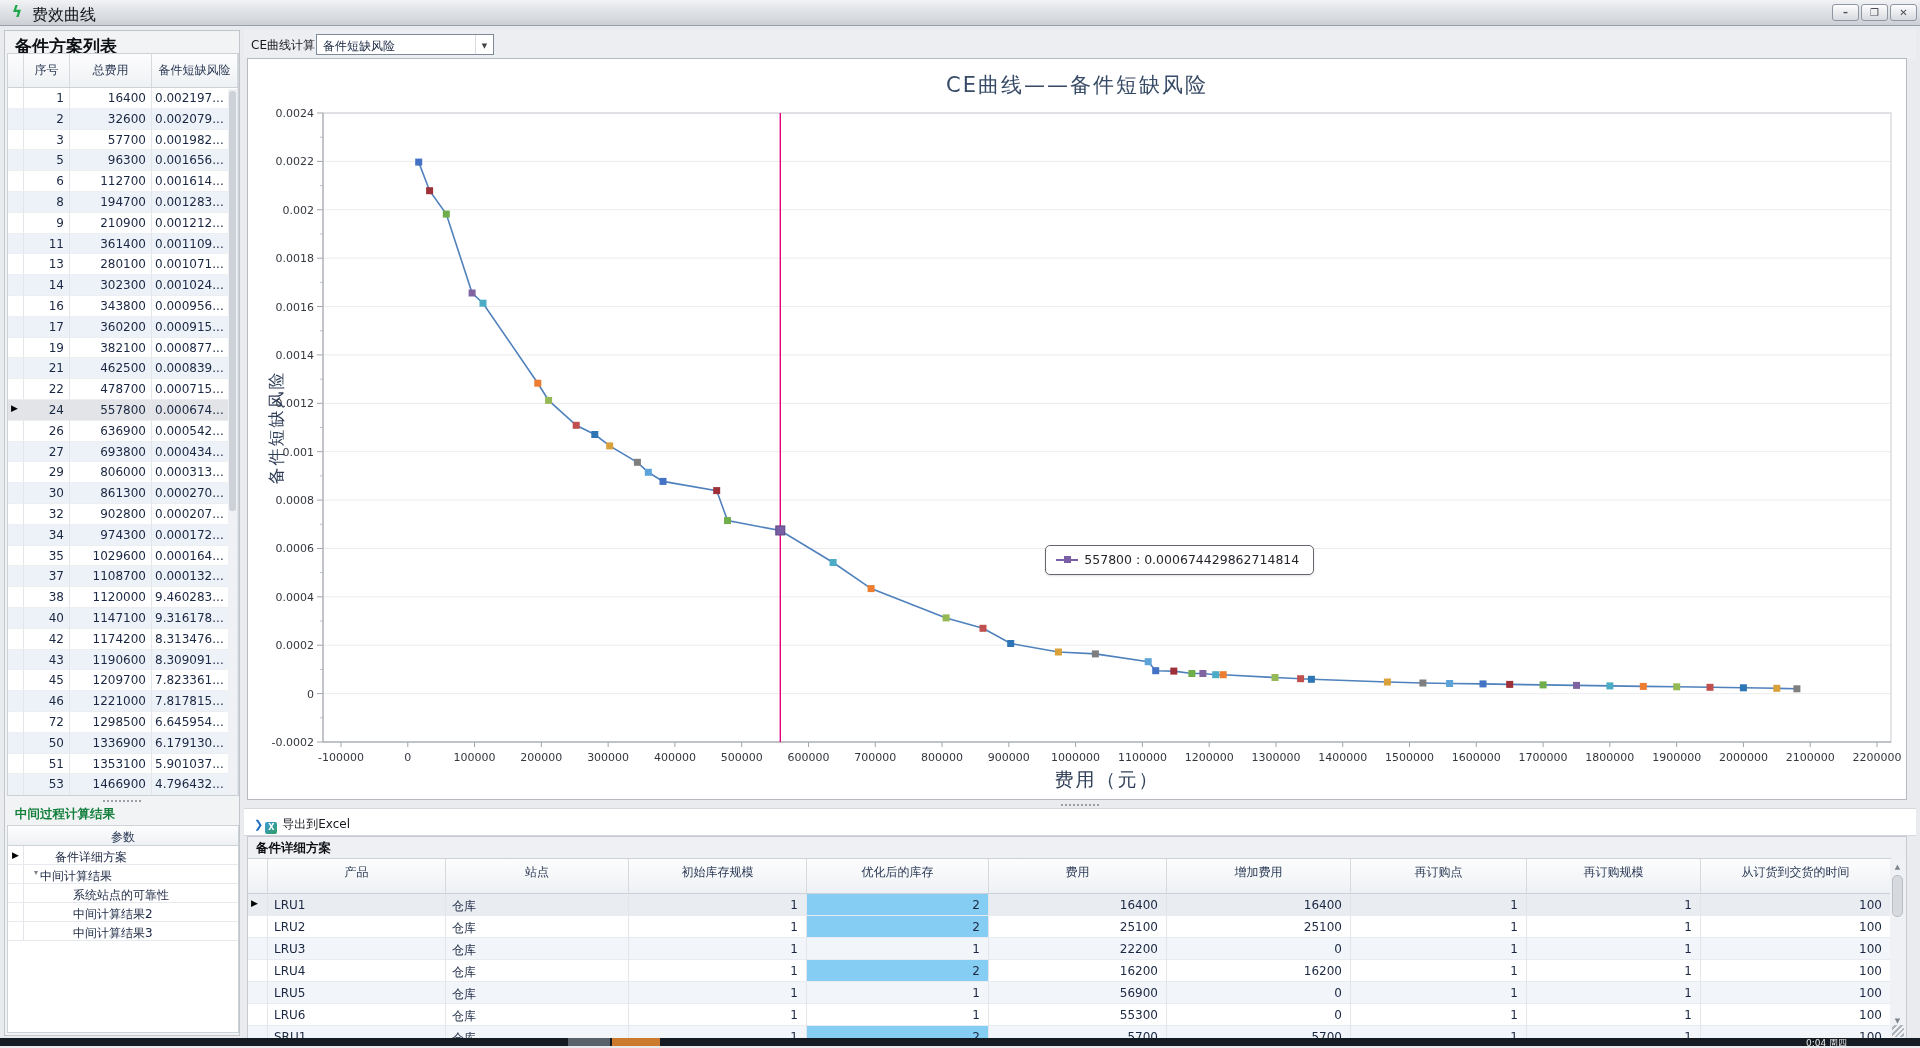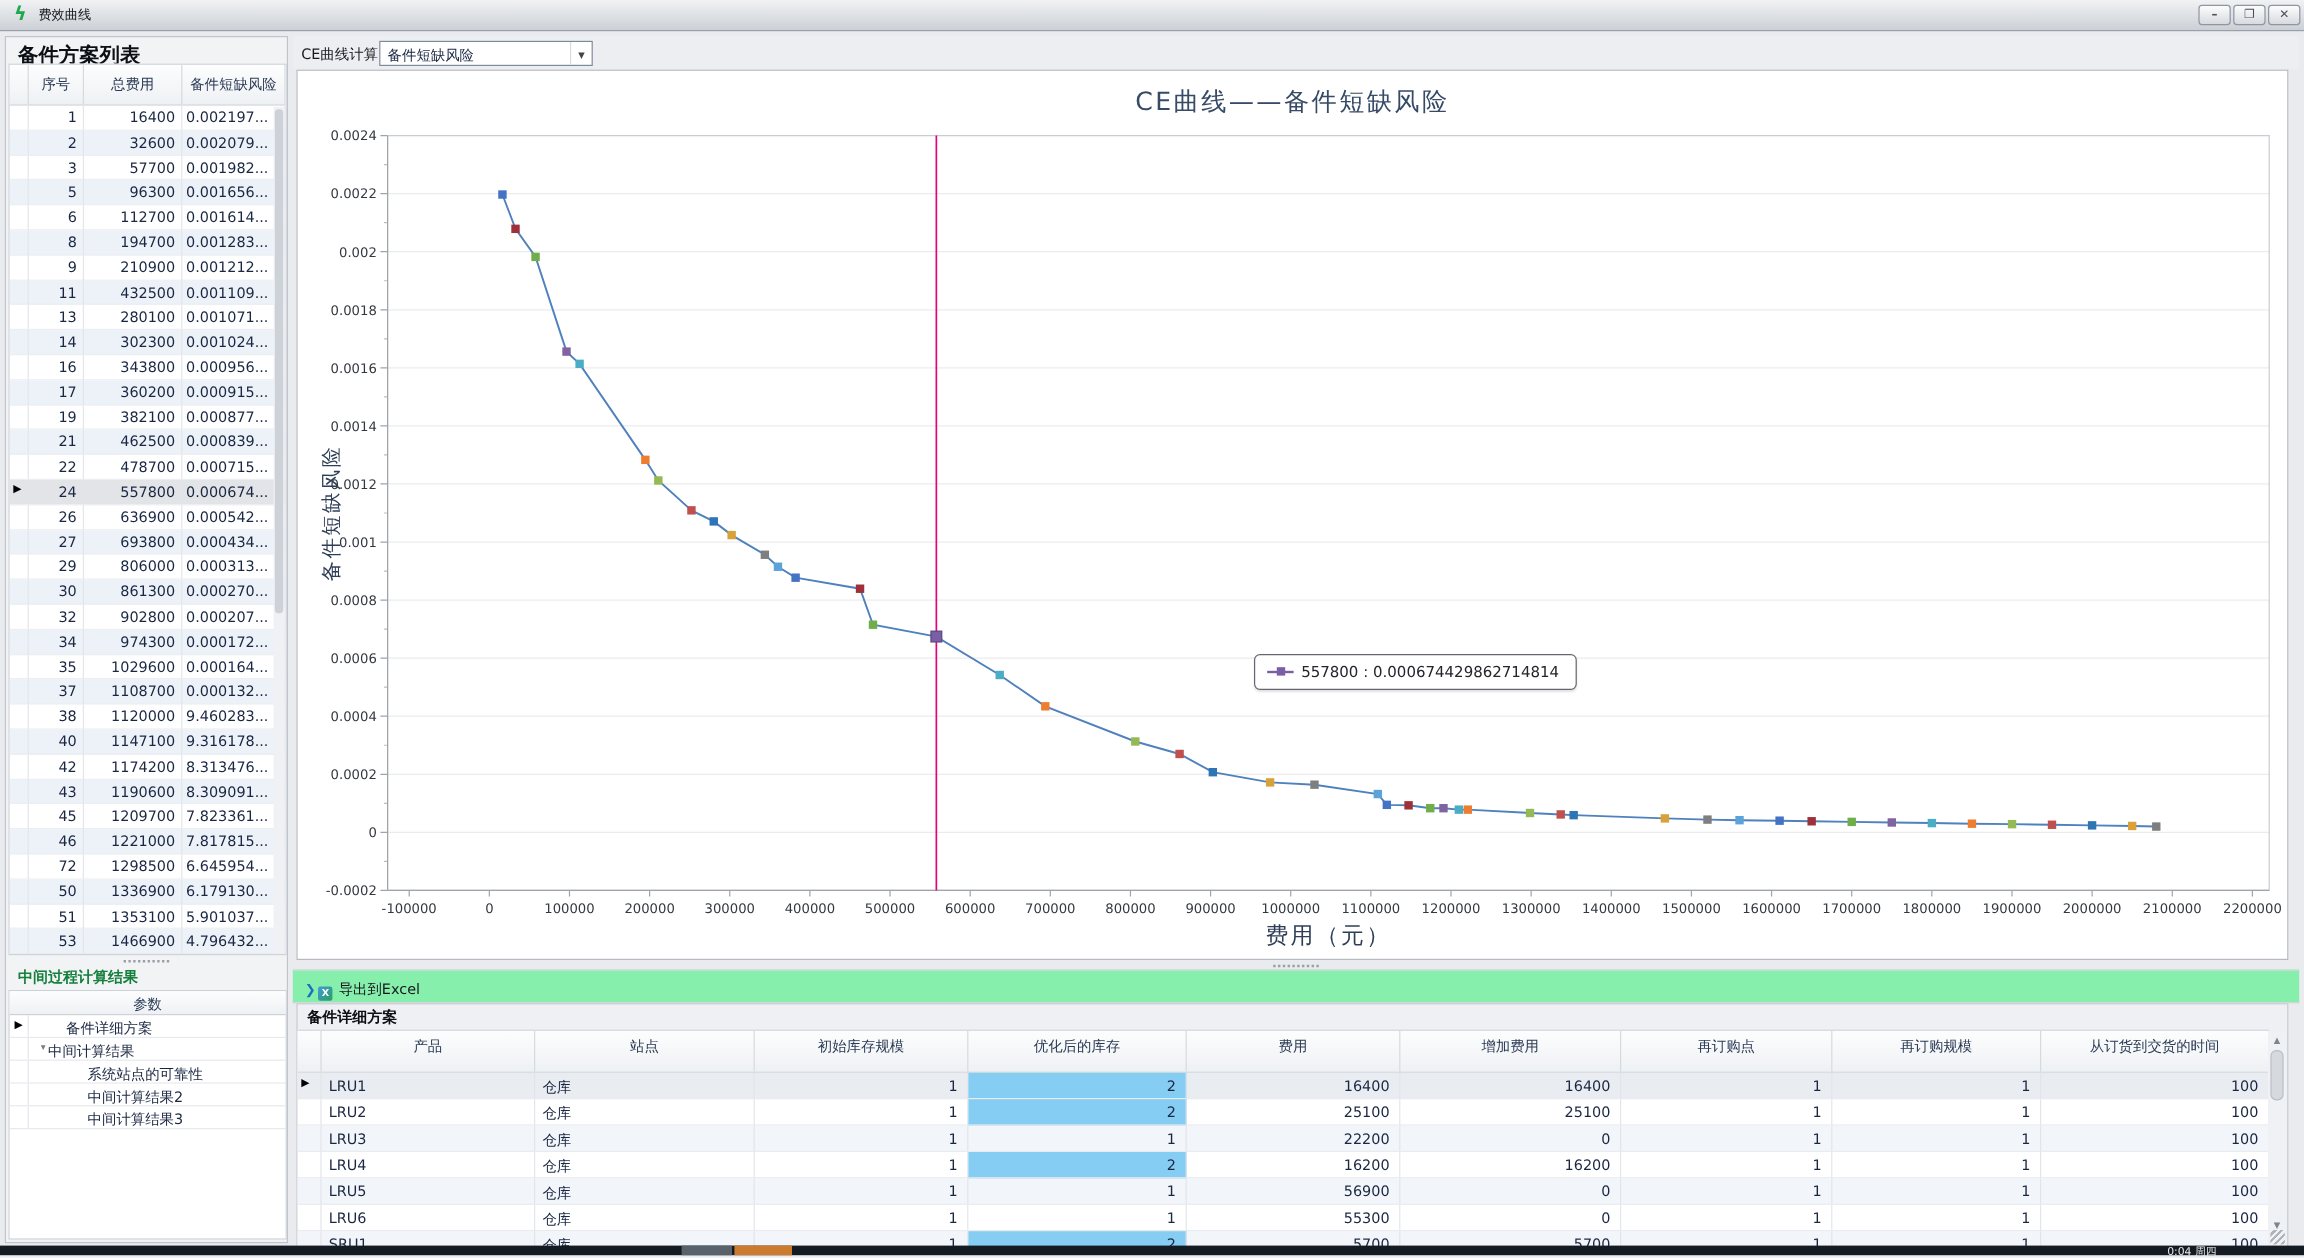--- a/index.html
+++ b/index.html
@@ -5,21 +5,21 @@
   * { margin:0; padding:0; box-sizing:border-box; }
   html,body { width:1920px; height:1048px; overflow:hidden;
     font-family:"DejaVu Sans","Liberation Sans",sans-serif; font-size:12px; color:#1a2742; }
   .app { position:absolute; inset:0; background:#e9ebee; }
 
   
   .titlebar { position:absolute; left:0; top:0; width:1920px; height:26px;
     background:linear-gradient(#f0f2f4,#ccd0d6); border-bottom:1px solid #9aa0a8; }
   .tb-icon { position:absolute; left:8px; top:3px; width:18px; height:18px;
     color:#1fa84b; font-size:16px; font-weight:bold; line-height:18px; text-align:center; }
-  .tb-title { position:absolute; left:32px; top:5px; font-size:11px; color:#15181d; }
+  .tb-title { position:absolute; left:32px; top:5px; font-size:16px; color:#15181d; }
   .winbtn { position:absolute; top:4px; width:27px; height:17px; border:1px solid #8f97a3;
     border-radius:3px; background:linear-gradient(#fdfdfd,#d7dadf);
     color:#4a4f57; font-size:10px; line-height:15px; text-align:center; font-weight:bold; }
   .winbtn.min { left:1832px; } .winbtn.res { left:1861px; } .winbtn.cls { left:1890px; }
 
   
   .left-panel { position:absolute; left:4px; top:30px; width:236px; height:1006px;
     background:#f2f3f5; border:1px solid #c0c5cc; }
   .lp-title { position:absolute; left:0; top:0; width:100%; height:22px; padding:4px 0 0 10px;
     font-weight:bold; font-size:17px; color:#0c0f14; }
@@ -73,21 +73,21 @@
     height:30px; padding:6px 14px 0 10px; white-space:nowrap; font-size:12.5px; color:#23262b;
     box-shadow:0 1px 2px rgba(0,0,0,.12); }
   .tt-mark { display:inline-block; width:22px; height:9px; position:relative; margin-right:6px; }
   .tt-mark::before { content:""; position:absolute; left:0; top:4px; width:22px; height:1.5px; background:#7a5ea6; }
   .tt-mark::after { content:""; position:absolute; left:8px; top:1px; width:7px; height:7px; background:#7a5ea6; }
 
   .mid-splitter { position:absolute; left:244px; top:800px; width:1672px; height:8px; }
 
   
   .export-bar { position:absolute; left:244px; top:808px; width:1672px; height:28px;
-    background:#86efac; border-top:1px solid #d4d8dd; border-bottom:1px solid #d4d8dd; }
+    background:#ffffff; border-top:1px solid #d4d8dd; border-bottom:1px solid #d4d8dd; }
   .exp-btn { position:absolute; left:8px; top:4px; height:20px; padding:3px 8px 0 2px; }
   .exp-chev { color:#1d6fc0; font-weight:bold; font-size:11px; margin-right:2px; }
   .excel-box { display:inline-block; width:12px; height:12px; vertical-align:-2px; margin-right:5px;
     background:linear-gradient(135deg,#3f9bd8 0%,#2e9e62 100%); border-radius:2px;
     color:#fff; font-size:8px; font-weight:bold; text-align:center; line-height:12px; }
   .exp-label { color:#15181d; }
 
   
   .bottom-panel { position:absolute; left:247px; top:836px; width:1660px; height:204px;
     background:#eef0f3; border:1px solid #c6cbd2; }
@@ -182,21 +182,21 @@
           </div>
           <div class="lrow">
             <div class="row-ind"></div>
             <div class="num">9</div>
             <div class="num">210900</div>
             <div class="risk">0.001212...</div>
           </div>
           <div class="lrow alt">
             <div class="row-ind"></div>
             <div class="num">11</div>
-            <div class="num">432500</div>
+            <div class="num">361400</div>
             <div class="risk">0.001109...</div>
           </div>
           <div class="lrow">
             <div class="row-ind"></div>
             <div class="num">13</div>
             <div class="num">280100</div>
             <div class="risk">0.001071...</div>
           </div>
           <div class="lrow alt">
             <div class="row-ind"></div>

